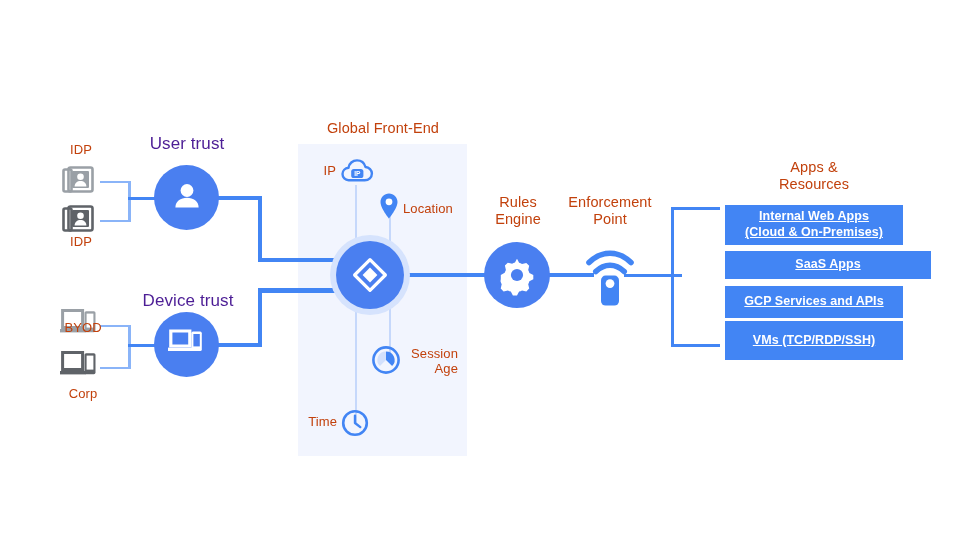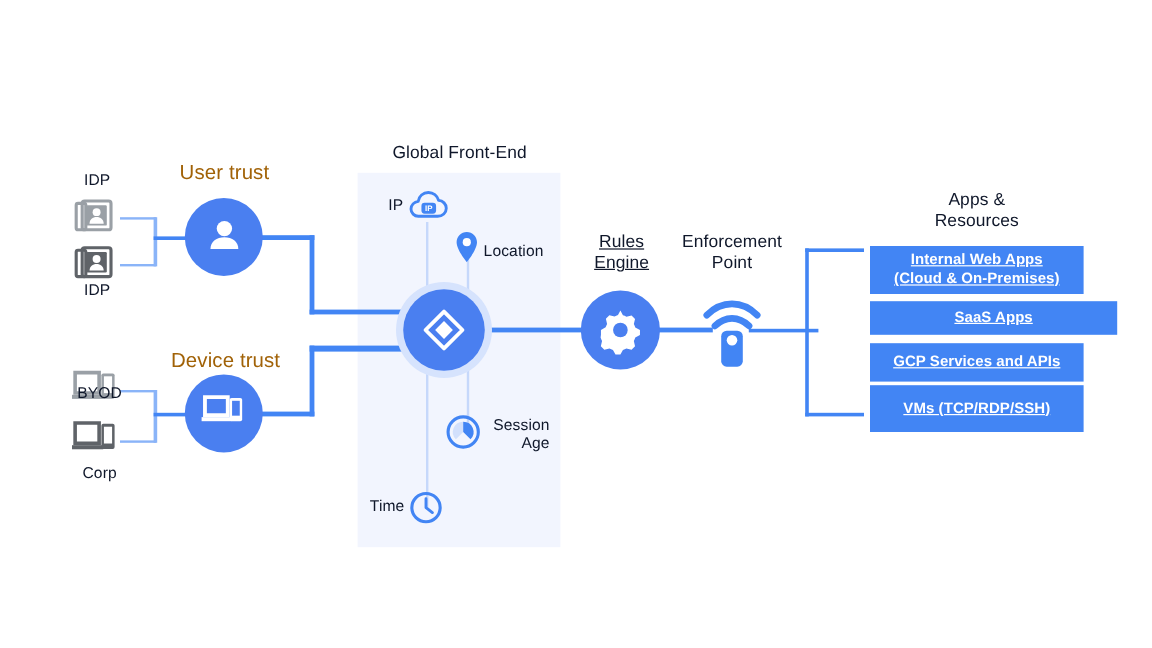--- a/index.html
+++ b/index.html
@@ -19,33 +19,33 @@
     position: absolute;
     left: 0; top: 0;
     width: 960px;
     height: 540px;
   }
   .abs { position: absolute; }
 
   
   .lbl {
     position: absolute;
-    color: #0f172a;
+    color: #c2410c;
     text-align: center;
     line-height: 1.18;
     white-space: pre-line;
     letter-spacing: .1px;
   }
 
   .lbl-section {         
     font-size: 14.5px;
   }
   .lbl-trust {           
     font-size: 17px;
-    color: #a16207;
+    color: #4c1d95;
   }
   .lbl-node {            
     font-size: 14.5px;
   }
   .lbl-small {           
     font-size: 13px;
   }
 
   
   .gfe-panel {
@@ -248,21 +248,21 @@
     </svg>
   </div>
 
   <div class="circle" style="left:484px; top:242px; width:66px; height:66px;"></div>
   <div class="abs" style="left:500px; top:258px;">
     <svg width="34" height="34" viewBox="0 0 34 34" aria-hidden="true">
       <path d="M17 0.8l2.1 3.9a13 13 0 0 1 2.9 1.2l4.3-1 2.9 2.9-1 4.3c.5.9.9 1.9 1.2 2.9l3.9 2.1v4.1l-3.9 2.1c-.3 1-.7 2-1.2 2.9l1 4.3-2.9 2.9-4.3-1c-.9.5-1.9.9-2.9 1.2l-2.1 3.9h-4.1l-2.1-3.9a13 13 0 0 1-2.9-1.2l-4.3 1-2.9-2.9 1-4.3c-.5-.9-.9-1.9-1.2-2.9L0.8 21v-4.1l3.9-2.1c.3-1 .7-2 1.2-2.9l-1-4.3 2.9-2.9 4.3 1c.9-.5 1.9-.9 2.9-1.2l2.1-3.9z" fill="#ffffff"></path>
       <circle cx="17" cy="17" r="6.1" fill="#4a7ff0"></circle>
     </svg>
   </div>
-  <div class="lbl lbl-node" style="left:473px; top:194px; width:90px;text-decoration:underline;">Rules
+  <div class="lbl lbl-node" style="left:473px; top:194px; width:90px;">Rules
 Engine</div>
 
   <div class="abs" style="left:584px; top:245px;">
     <svg width="52" height="62" viewBox="0 0 52 62" aria-hidden="true">
       <path d="M5 17.6C11.3 11.4 18.3 8.3 26 8.3s14.7 3.1 21 9.3" fill="none" stroke="#4285f4" stroke-width="5.6" stroke-linecap="round"></path>
       <path d="M11.8 26.6c4.3-4.2 9.1-6.3 14.2-6.3s9.9 2.1 14.2 6.3" fill="none" stroke="#4285f4" stroke-width="5.6" stroke-linecap="round"></path>
       <rect x="17" y="30.6" width="18" height="30" rx="4.6" fill="#4285f4"></rect>
       <circle cx="26" cy="38.6" r="4.4" fill="#ffffff"></circle>
     </svg>
   </div>

